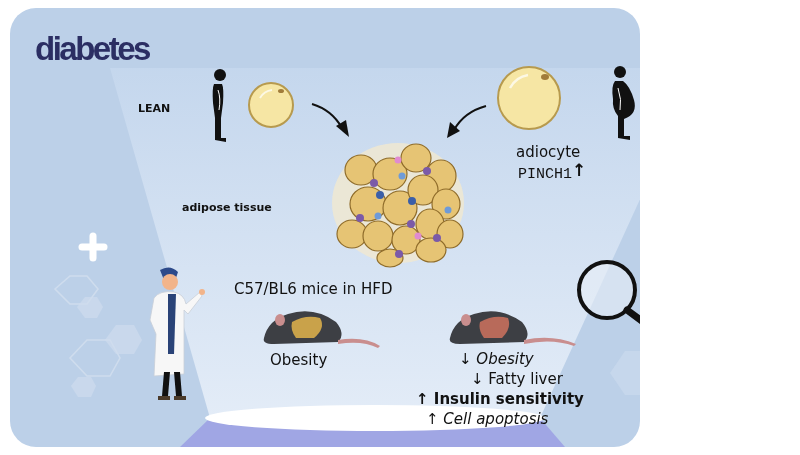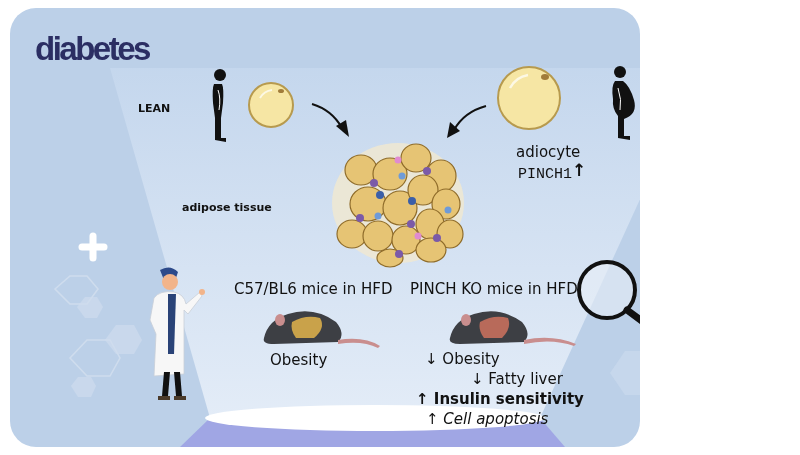--- a/index.html
+++ b/index.html
@@ -157,30 +157,29 @@
 
   <div class="txt lbl-med" style="left:224px; top:272px;">C57/BL6 mice in HFD</div>
   <svg class="ico" style="left:244px; top:292px;" width="130" height="55" viewBox="0 0 130 55">
     <path d="M10 38 Q14 20 34 14 Q60 6 82 22 Q92 34 84 42 L20 44 Q8 44 10 38 Z" fill="#3d3f44"></path>
     <ellipse cx="26" cy="20" rx="5" ry="6" fill="#c98e8e"></ellipse>
     <path d="M38 22 Q52 14 66 18 Q72 28 60 38 L42 38 Q36 30 38 22 Z" fill="#c9a24a"></path>
     <path d="M84 40 Q110 36 126 46 L124 48 Q108 40 84 44 Z" fill="#c98e8e"></path>
   </svg>
   <div class="txt lbl-med" style="left:260px; top:343px;">Obesity</div>
 
-  <div class="txt lbl-med" style="left:400px; top:272px;">PINCH KO mice in HFD</div>
   <svg class="ico" style="left:430px; top:292px;" width="140" height="55" viewBox="0 0 140 55">
     <path d="M10 38 Q14 20 34 14 Q60 6 82 22 Q92 34 84 42 L20 44 Q8 44 10 38 Z" fill="#3d3f44"></path>
     <ellipse cx="26" cy="20" rx="5" ry="6" fill="#c98e8e"></ellipse>
     <path d="M40 22 Q54 14 68 18 Q72 28 62 38 L44 38 Q38 30 40 22 Z" fill="#b86a5a"></path>
     <path d="M84 40 Q112 34 136 44 L134 46 Q112 38 84 44 Z" fill="#c98e8e"></path>
   </svg>
 
   <div>
-    <div class="txt lbl-med" style="left:415px; top:342px;">
+    <div class="txt lbl-med" style="left:449px; top:342px;font-style:italic;">
       <span>↓</span>
       <span>Obesity</span>
     </div>
     <div class="txt lbl-med" style="left:432px; top:362px;margin-left:29px;">
       <span>↓</span>
       <span>Fatty liver</span>
     </div>
     <div class="txt lbl-med" style="left:406px; top:382px;font-weight:bold;">
       <span>↑</span>
       <span>Insulin sensitivity</span>

